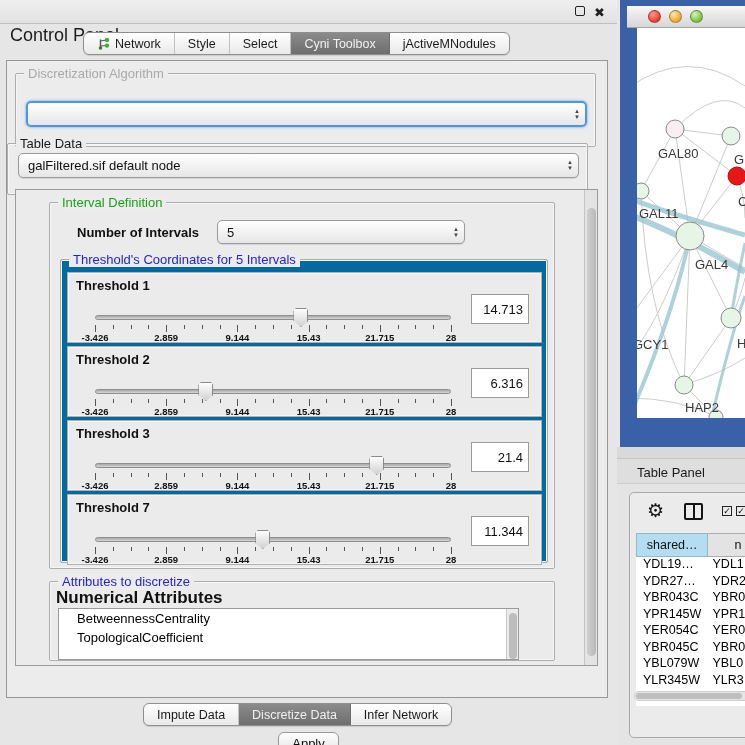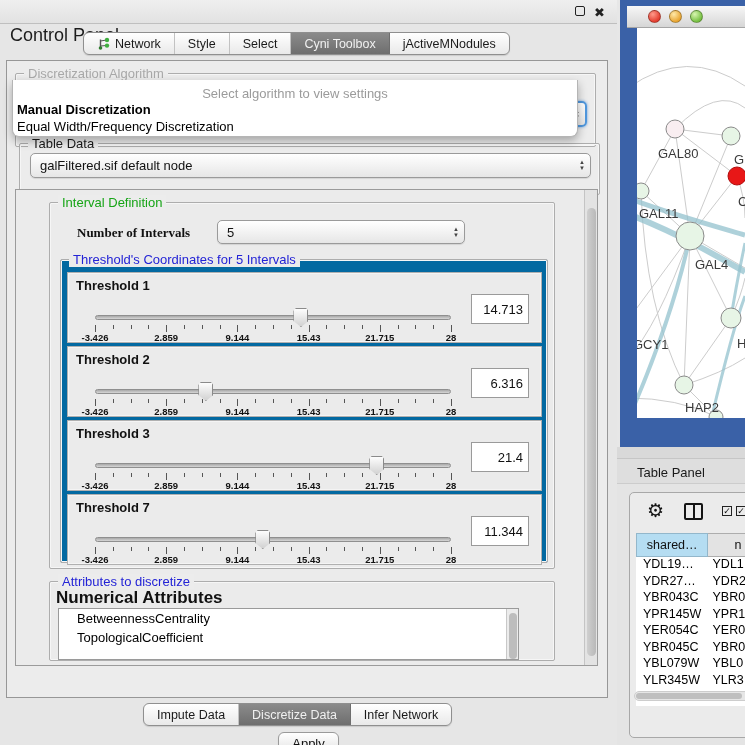--- a/index.html
+++ b/index.html
@@ -152,37 +152,37 @@
         <span class="group-title gt-gray">Discretization Algorithm</span>
         <div class="combo focused" style="left:10px; top:27px; width:561px; height:26px;">
           <span class="val"></span>
           <span class="spin">
               <span>▲</span>
               <span>▼</span>
             </span>
         </div>
       </div>
 
-      <div class="groupbox" style="left:12px; top:82px; width:581px; height:52px;">
+      <div class="groupbox" style="left:0; top:82px; width:581px; height:52px;">
         <span class="group-title gt-black">Table Data</span>
         <div class="combo" style="left:10px; top:9px; width:561px; height:25px;">
           <span class="val">galFiltered.sif default node</span>
           <span class="spin">
               <span>▲</span>
               <span>▼</span>
             </span>
         </div>
       </div>
 
       <div class="scrollpane" style="left:8px; top:128px;">
 
         <div class="groupbox" style="left:33px; top:12px; width:506px; height:367px;">
           <span class="group-title gt-green">Interval Definition</span>
 
-          <span style="position:absolute; left:27px; top:22px; font-size:13px; font-weight:bold; color:#111;font-family:Liberation Serif, serif;">Number of Intervals</span>
+          <span style="position:absolute; left:27px; top:22px; font-size:13px; font-weight:bold; color:#111;">Number of Intervals</span>
           <div class="combo" style="left:167px; top:17px; width:248px; height:24px;">
             <span class="val">5</span>
             <span class="spin">
                 <span>▲</span>
                 <span>▼</span>
               </span>
           </div>
 
           <div class="groupbox" style="left:10px; top:56px; width:488px; height:304px; background:#0369a1;">
             <span class="group-title gt-blue" style="background:#ebebeb;">Threshold's Coordinates for 5 Intervals</span>
@@ -362,27 +362,20 @@
         </div>
 
         <div class="vscroll">
           <div class="thumb" style="top:18px; height:448px;"></div>
         </div>
       </div>
 
       <div class="apply-btn">Apply</div>
     </div>
 
-    <div class="popup">
-      <div class="hint">Select algorithm to view settings</div>
-      <div id="popup-items">
-          <div class="item bold">Manual Discretization</div>
-          <div class="item">Equal Width/Frequency Discretization</div>
-        </div>
-    </div>
 
     <div class="seg-bar bottom-tabs" id="bottom-tabs">
         <div class="seg">
           <span>Impute Data</span>
         </div>
         <div class="seg selected">
           <span>Discretize Data</span>
         </div>
         <div class="seg">
           <span>Infer Network</span>

